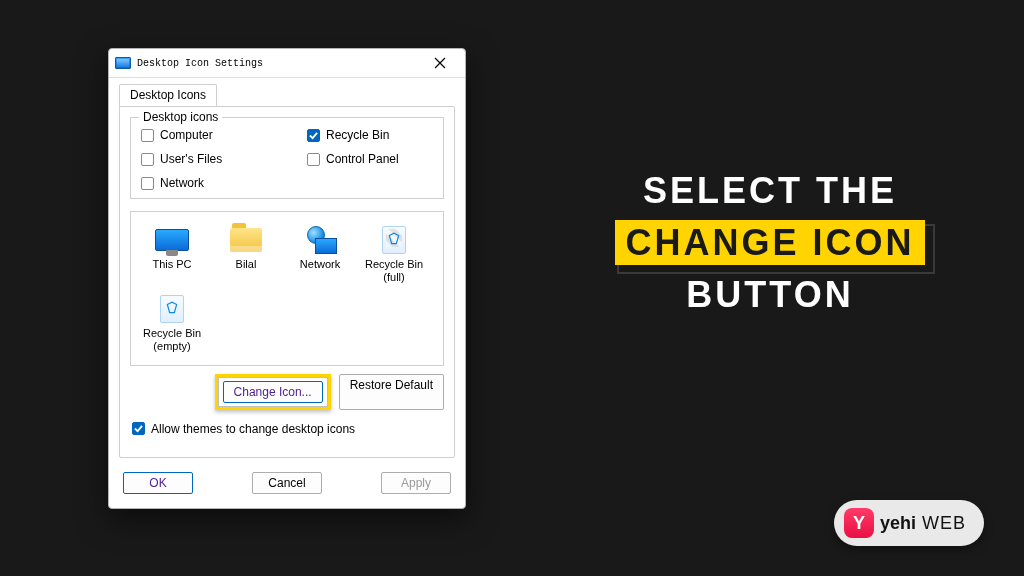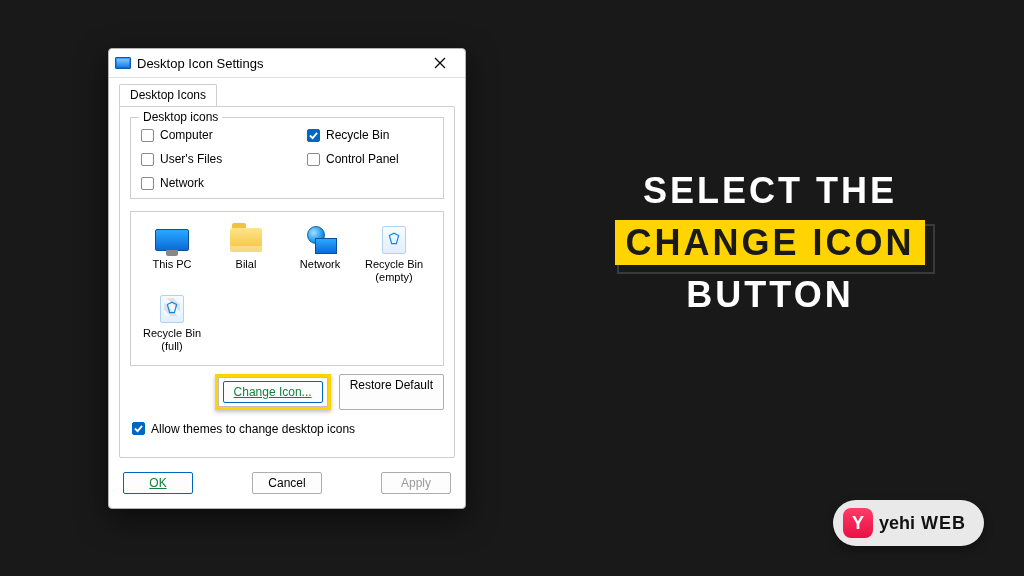--- a/index.html
+++ b/index.html
@@ -25,21 +25,21 @@
     font-size: 12px;
     color: #000;
   }
   .titlebar {
     display: flex;
     align-items: center;
     padding: 4px 8px 4px 6px;
     border-bottom: 1px solid #e0e0e0;
     gap: 6px;
   }
-  .titlebar .title { flex: 1; font-size: 13px; color: #000; }
+  .titlebar .title { flex: 1; font-size: 10px; color: #000; font-family: Liberation Mono, monospace; }
   .title-icon {
     width: 16px; height: 12px;
     background: linear-gradient(#3aa0ff,#0a6bd8);
     border: 1px solid #0a5bb0;
     border-radius: 1px;
     position: relative;
   }
   .title-icon::after {
     content:""; position:absolute; inset:1px;
     background: linear-gradient(#7cc5ff,#1e7fe0);
@@ -203,22 +203,21 @@
     padding: 3px 10px;
     font-size: 12px;
     background:#fdfdfd;
     border:1px solid #adadad;
     border-radius:2px;
     text-align:center;
     cursor: default;
   }
   .btn.primary {
     border-color:#0067c0;
-    color:#15803d;
-    text-decoration:underline;
+    color:#4c1d95;
   }
   .btn.disabled { color:#9a9a9a; }
 
   .theme-chk {
     margin: 12px 0 7px 2px;
   }
 
   .footer-buttons {
     display:flex; justify-content:space-between; gap:10px;
     padding: 14px 14px 14px;
@@ -276,21 +275,21 @@
   }
   .wm-logo {
     width: 30px; height: 30px;
     border-radius: 8px;
     background: linear-gradient(#ff3b67,#e90f45);
     display:flex; align-items:center; justify-content:center;
     color:#fff; font-weight:900; font-size:18px;
     font-family: Arial, sans-serif;
   }
   .watermark .wm-text1 { font-weight:700; font-size:18px; color:#121212; }
-  .watermark .wm-text2 { font-weight:700; font-size:18px; color:#121212; letter-spacing:1px; }
+  .watermark .wm-text2 { font-weight:400; font-size:18px; color:#121212; letter-spacing:1px; }
 </style>
 </head>
 <body>
 
 <div class="dialog">
 
   <div class="titlebar">
     <span class="title-icon"></span>
     <span class="title">Desktop Icon Settings</span>
     <span class="close-x">
@@ -378,38 +377,38 @@
           <div class="ic-network">
               <div class="ic-net-globe"></div>
               <div class="ic-net-mon"></div>
             </div>
         </div>
         <div class="label">Network</div>
       </div>
 
       <div class="icon-item">
         <div class="glyph">
+          <div class="ic-bin full">
+            <svg width="14" height="14" viewBox="0 0 24 24">
+                <path d="M4 6 L12 2 L20 6 L16 20 L8 20 Z" fill="none" stroke="#0a88e6" stroke-width="2"></path>
+              </svg>
+          </div>
+        </div>
+        <div class="label">Recycle Bin (full)</div>
+      </div>
+
+      <div class="icon-item">
+        <div class="glyph">
           <div class="ic-bin">
             <svg width="14" height="14" viewBox="0 0 24 24">
                 <path d="M4 6 L12 2 L20 6 L16 20 L8 20 Z" fill="none" stroke="#0a88e6" stroke-width="2"></path>
               </svg>
           </div>
         </div>
         <div class="label">Recycle Bin (empty)</div>
-      </div>
-
-      <div class="icon-item">
-        <div class="glyph">
-          <div class="ic-bin full">
-            <svg width="14" height="14" viewBox="0 0 24 24">
-                <path d="M4 6 L12 2 L20 6 L16 20 L8 20 Z" fill="none" stroke="#0a88e6" stroke-width="2"></path>
-              </svg>
-          </div>
-        </div>
-        <div class="label">Recycle Bin (full)</div>
       </div>
 
     </div>
 
     <div class="row-buttons">
       <span class="highlight-box">
         <div class="btn primary">Change Icon...</div>
       </span>
       <div class="btn">Restore Default</div>
     </div>

